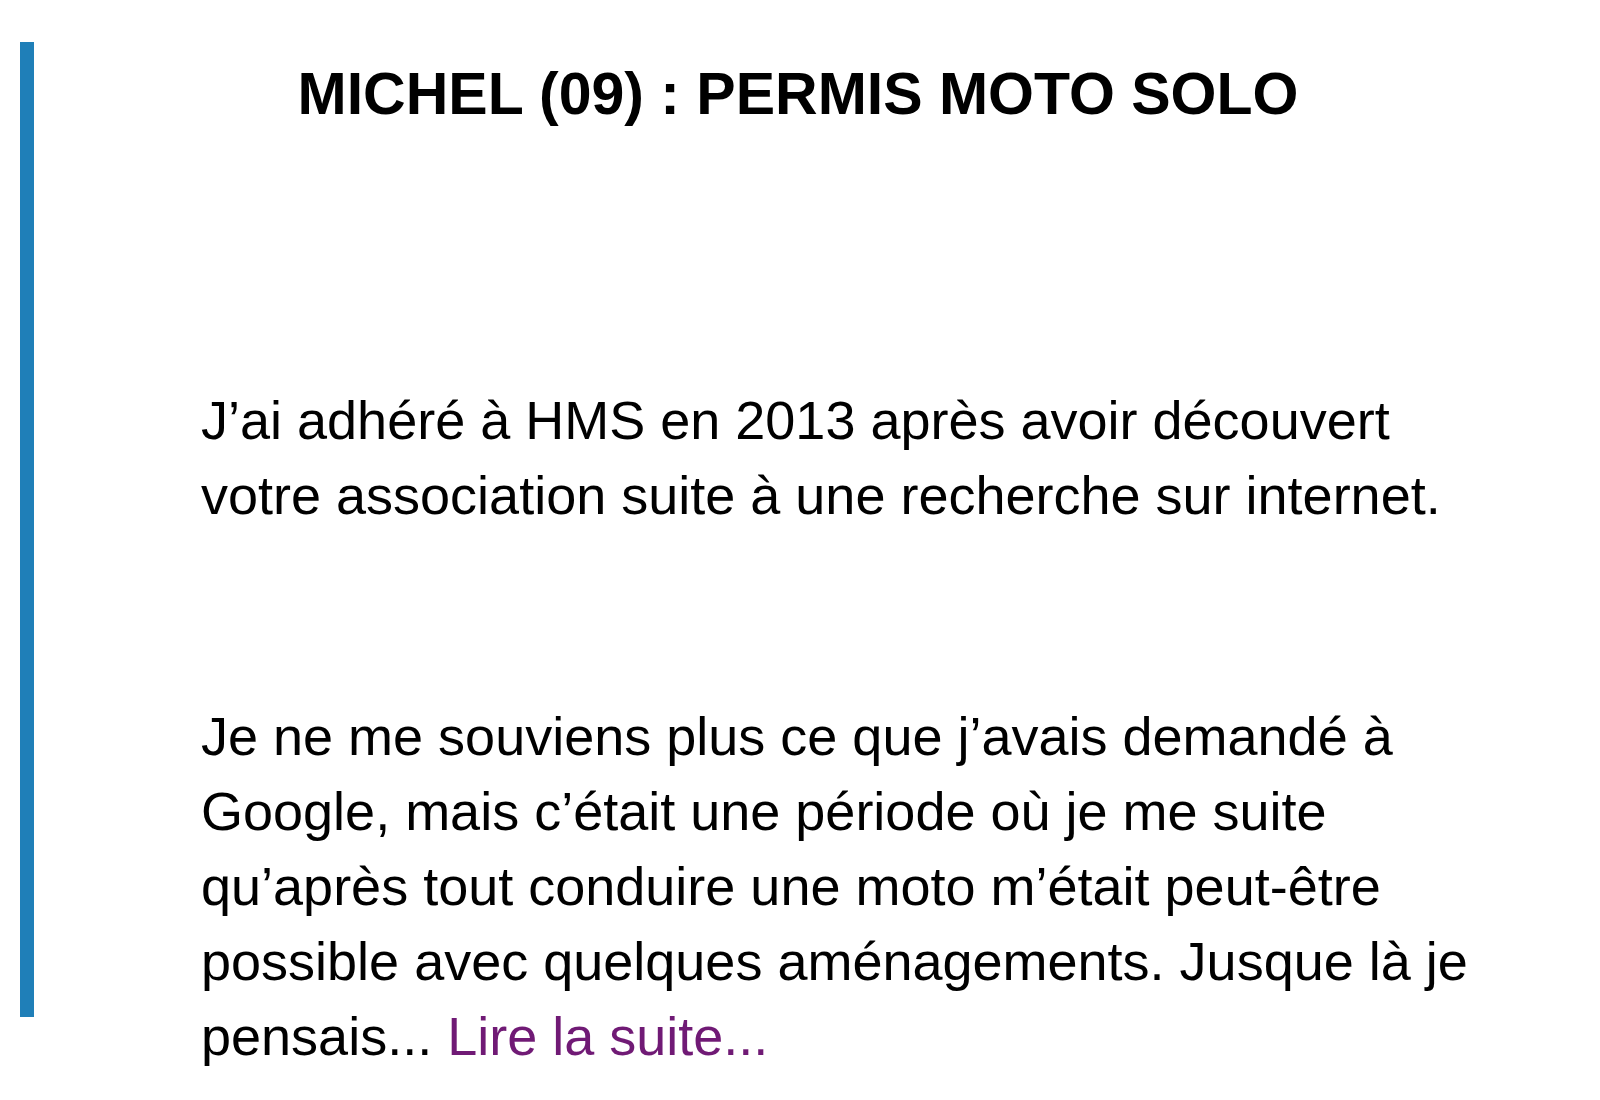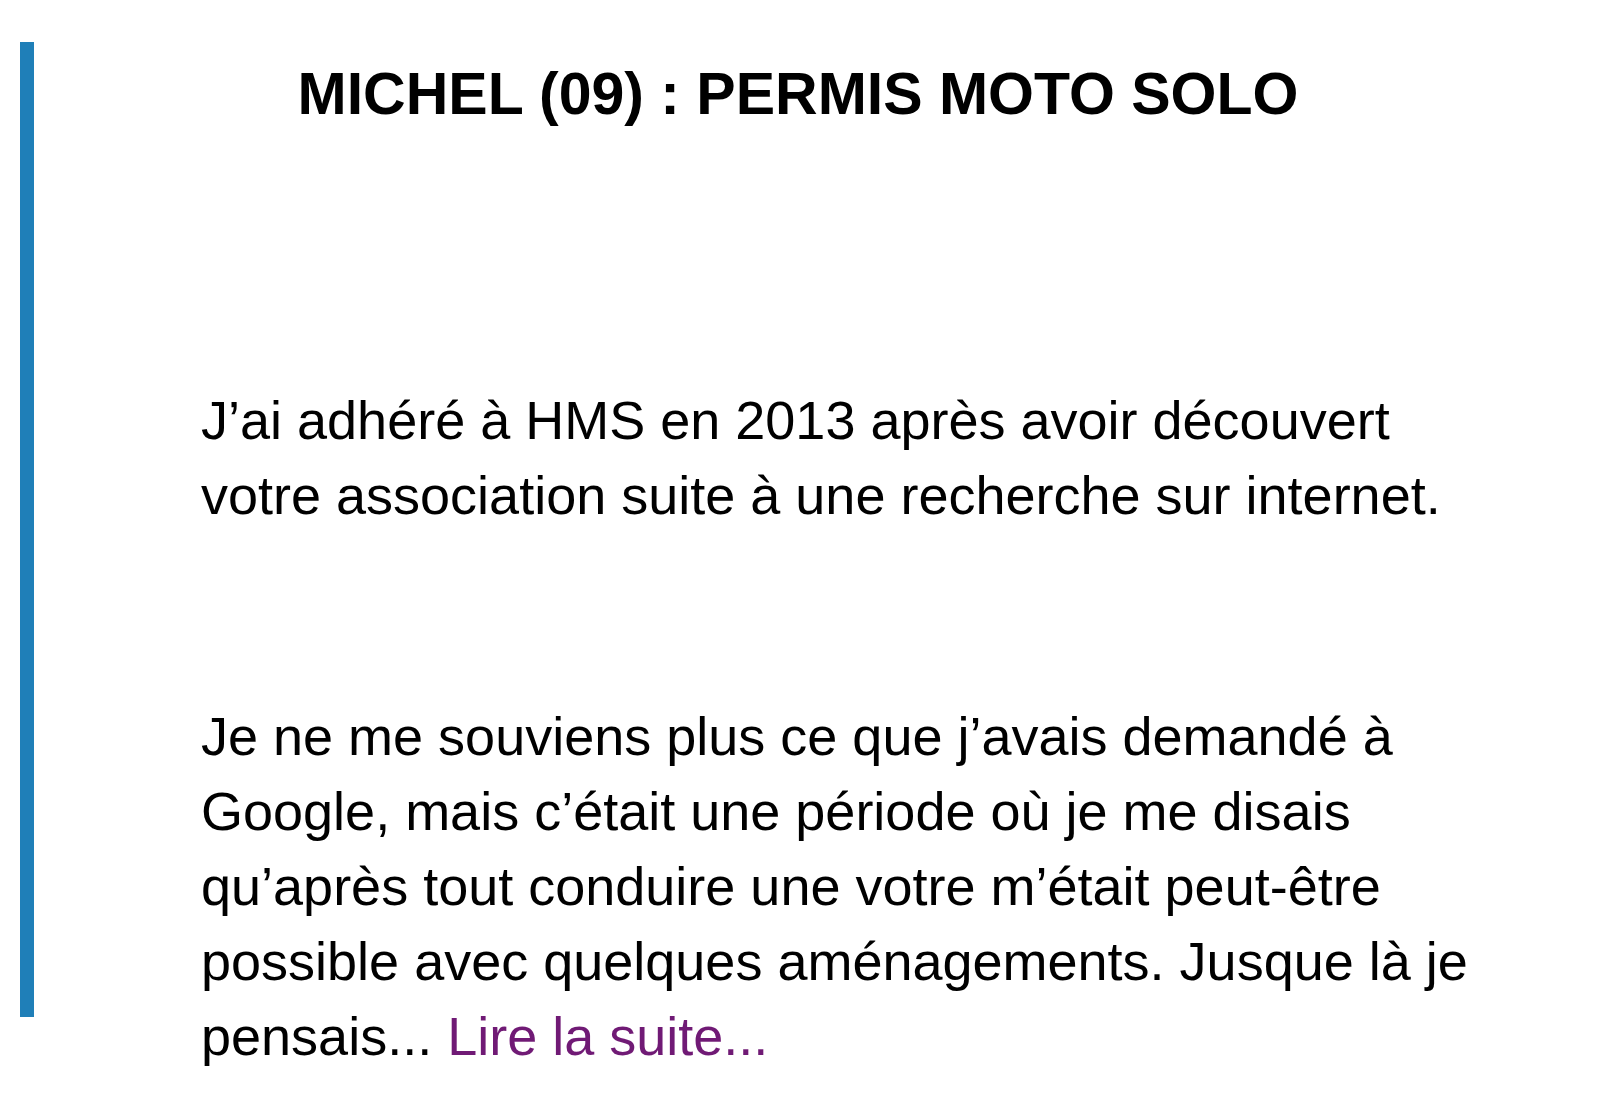--- a/index.html
+++ b/index.html
@@ -73,17 +73,17 @@
 <div class="slide">
 
   <div class="accent-bar"></div>
 
   <div class="content">
 
     <div class="title">MICHEL (09) : PERMIS MOTO SOLO</div>
 
     <div class="body-text">
       <p class="para">J’ai adhéré à HMS en 2013 après avoir découvert votre association suite à une recherche sur internet.</p>
-      <p class="para"><span>Je ne me souviens plus ce que j’avais demandé à Google, mais c’était une période où je me disais qu’après tout conduire une votre m’était peut-être possible avec quelques aménagements. Jusque là je pensais... </span><span class="link">Lire la suite...</span></p>
+      <p class="para"><span>Je ne me souviens plus ce que j’avais demandé à Google, mais c’était une période où je me suite qu’après tout conduire une moto m’était peut-être possible avec quelques aménagements. Jusque là je pensais... </span><span class="link">Lire la suite...</span></p>
     </div>
 
   </div>
 </div>
 
 </body></html>

